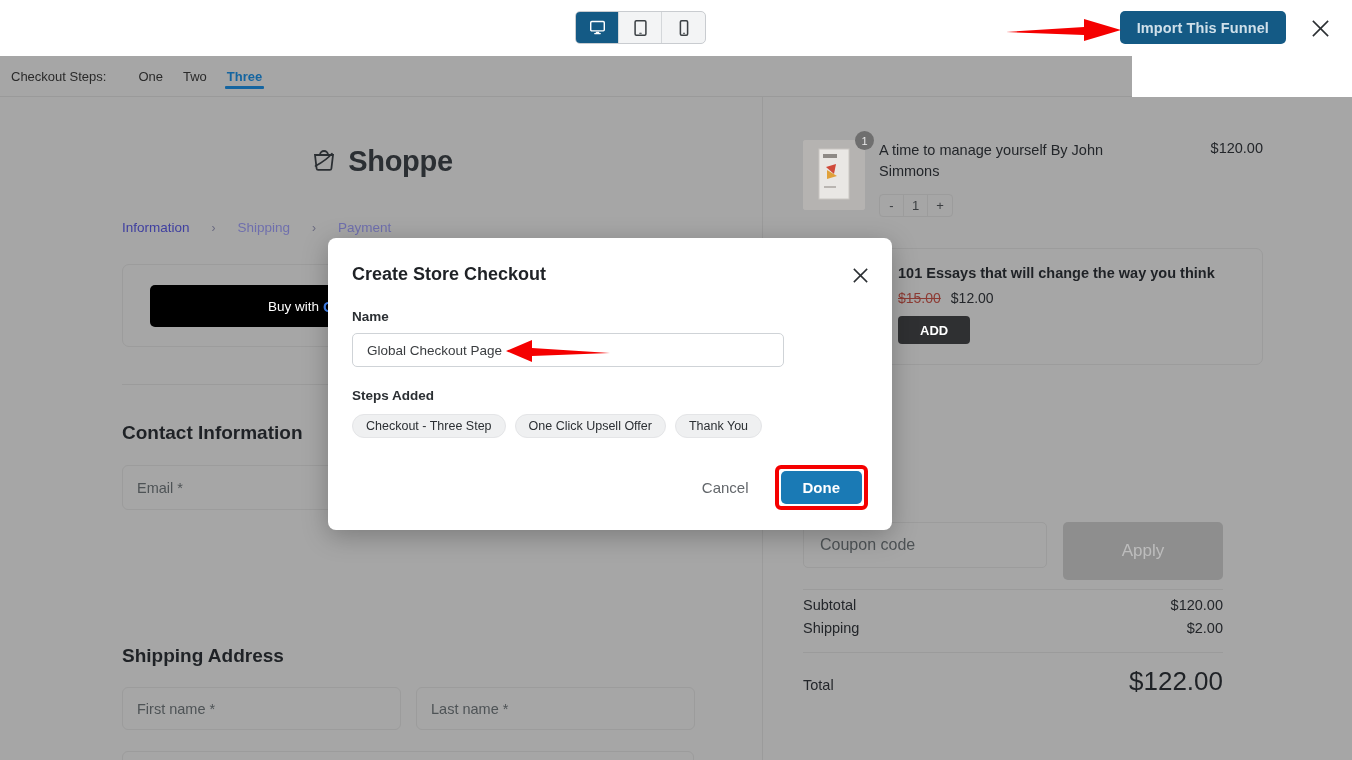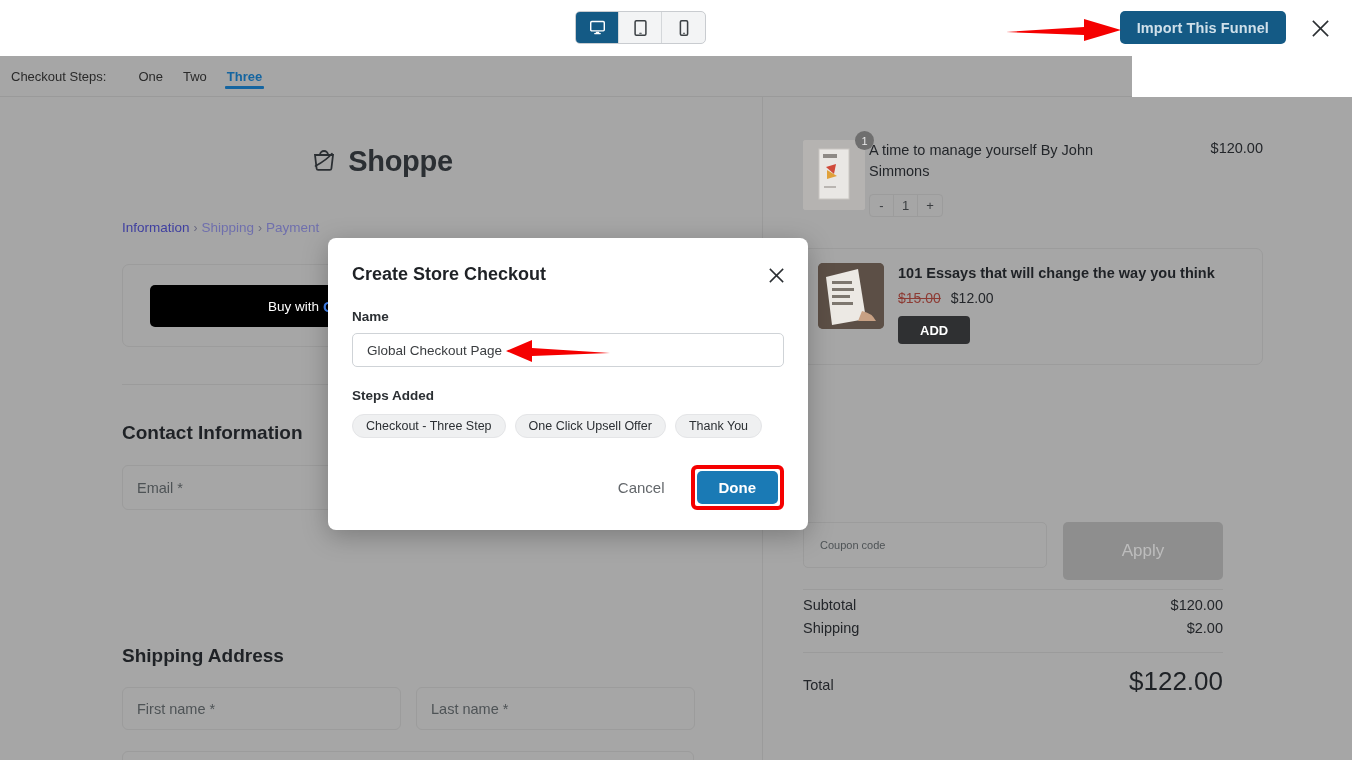--- a/index.html
+++ b/index.html
@@ -70,21 +70,21 @@
   .vdivider { position: absolute; left: 762px; top: 0; width: 1px; height: 663px; background: #9b9b9b; }
 
   
   .left-col { position: absolute; left: 0; top: 0; width: 762px; height: 663px; }
   .brand {
     display: flex; justify-content: center; gap: 9px;
     margin-top: 48px; color: #2b2f33;
   }
   .brand-name { font-size: 29px; font-weight: 700; letter-spacing: -.3px; color: #2b2f33; }
 
-  .breadcrumb { margin: 42px 0 0 122px; display: flex; align-items: center; gap: 4px; font-size: 13.5px; }
+  .breadcrumb { margin: 42px 0 0 122px; display: flex; align-items: center; gap: 22px; font-size: 13.5px; }
   .bc-item { color: #3f3fa0; }
   .bc-item.muted { color: #5a5ab0; opacity: .72; }
   .bc-sep { color: #6a6a80; font-size: 12px; }
 
   .pay-card {
     position: absolute; left: 122px; top: 167px; width: 572px; height: 83px;
     border: 1px solid #9c9c9c; border-radius: 7px;
   }
   .gpay {
     position: absolute; left: 27px; top: 20px; width: 330px; height: 42px;
@@ -139,37 +139,37 @@
   .price-old { color: #8d3b34; text-decoration: line-through; }
   .price-new { color: #23262a; }
   .add-btn {
     margin-top: 10px; background: #2f3032; color: #fff; border: none; border-radius: 4px;
     height: 28px; padding: 0 22px; font-size: 13px; font-weight: 700; cursor: pointer;
   }
 
   .coupon-row { position: absolute; left: 803px; top: 425px; display: flex; gap: 16px; }
   .coupon-input {
     width: 244px; height: 46px; border: 1px solid #9c9c9c; border-radius: 5px;
-    display: flex; align-items: center; padding: 0 16px; font-size: 11px; color: #4e5356;
+    display: flex; align-items: center; padding: 0 16px; font-size: 16px; color: #4e5356;
   }
   .apply-btn {
     width: 160px; height: 58px; background: #8e8e8e; color: #bdbdbd; border: none;
     border-radius: 5px; font-size: 17px; cursor: pointer;
   }
 
   .totals { position: absolute; left: 803px; top: 492px; width: 420px; }
   .tot-sep { height: 1px; background: #9b9b9b; }
   .tot-row { display: flex; justify-content: space-between; font-size: 14.5px; color: #23262a; padding: 7px 0; }
   .tot-grand { display: flex; justify-content: space-between; align-items: baseline; padding: 13px 0 0 0; }
   .tot-grand .lbl { font-size: 14.5px; color: #23262a; }
   .tot-grand .val { font-size: 26px; color: #1f2226; }
 
   
   .modal {
-    position: absolute; left: 328px; top: 238px; width: 480px; height: 292px;
+    position: absolute; left: 328px; top: 238px; width: 564px; height: 292px;
     background: #fff; border-radius: 8px; box-shadow: 0 6px 26px rgba(0,0,0,.26);
     padding: 26px 24px 0 24px;
   }
   .modal-title { font-size: 18px; font-weight: 700; color: #1f2226; }
   .modal-close {
     position: absolute; right: 20px; top: 25px; width: 24px; height: 24px;
     display: flex; align-items: center; justify-content: center; cursor: pointer;
   }
   .field-label { margin-top: 24px; font-size: 13.5px; font-weight: 700; color: #2b2f33; }
   .name-input {
@@ -315,21 +315,21 @@
               <rect width="62" height="70" fill="#b5b3b1"></rect>
               <rect x="16" y="9" width="30" height="50" fill="#e9e7e4" stroke="#c9c6c2"></rect>
               <rect x="20" y="14" width="14" height="4" fill="#8e8a86"></rect>
               <polygon points="23,27 33,24 31,34" fill="#d04a3a"></polygon>
               <polygon points="24,30 34,36 24,39" fill="#e0a13a"></polygon>
               <rect x="21" y="46" width="12" height="2" fill="#b9b5b1"></rect>
             </svg>
           </div>
           <div class="qty-badge">1</div>
         </div>
-        <div style="margin-left:4px; flex:1;">
+        <div style="margin-left:14px; flex:1;">
           <div class="ci-title">A time to manage yourself By John Simmons</div>
           <div class="stepper">
             <div>-</div>
             <div>1</div>
             <div>+</div>
           </div>
         </div>
         <div class="ci-price">$120.00</div>
       </div>
 

